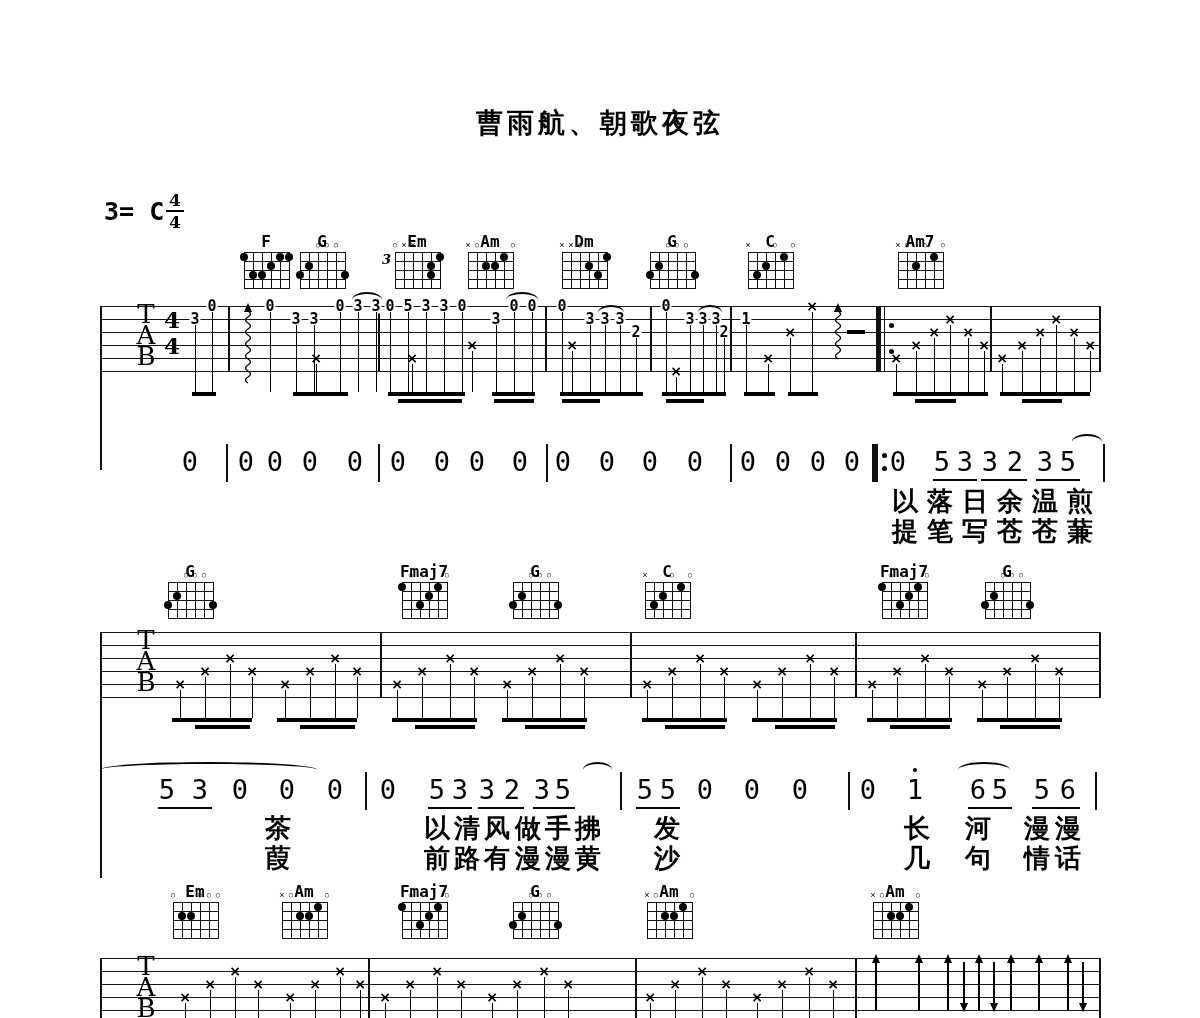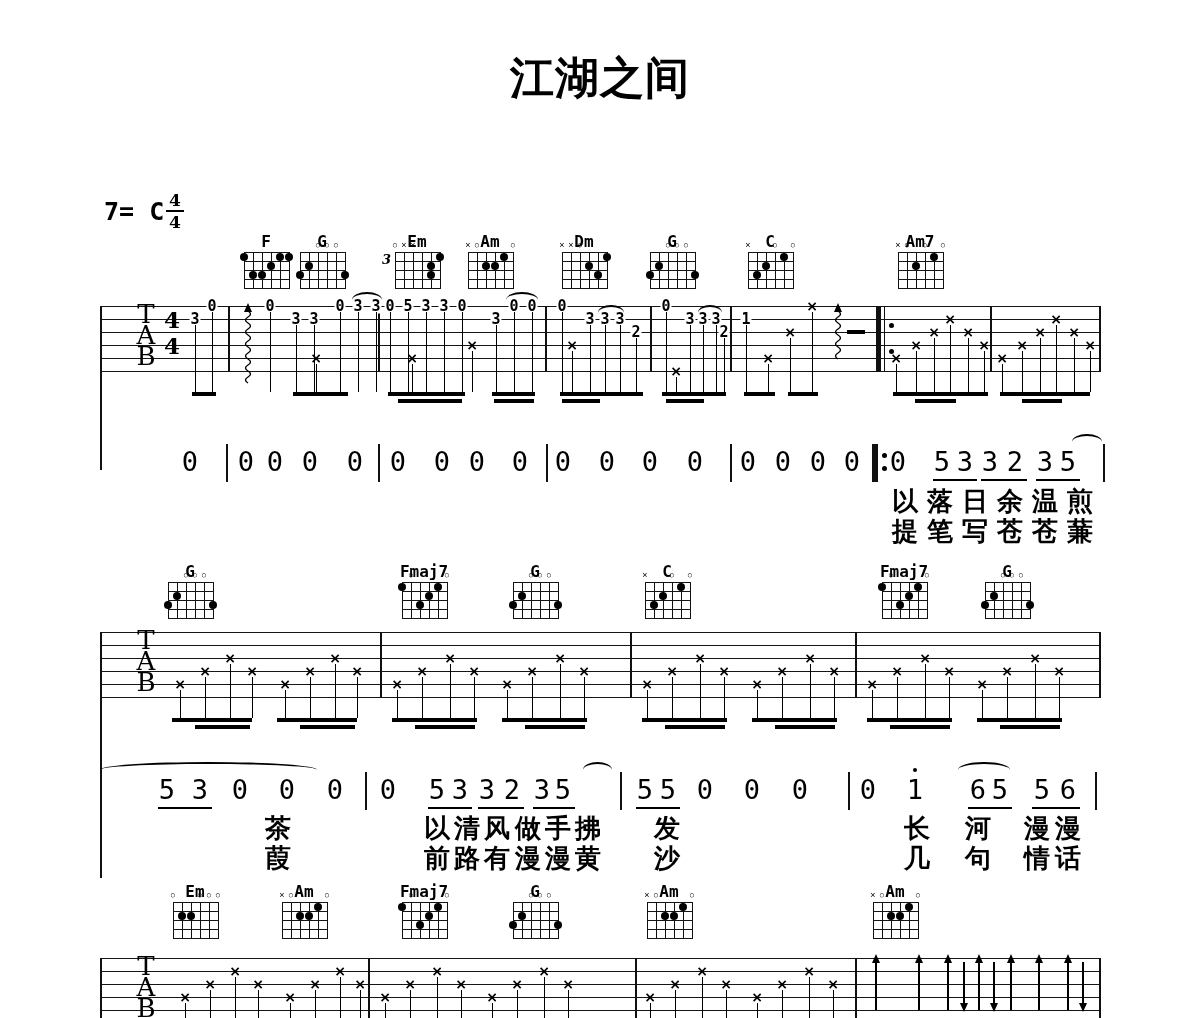--- a/index.html
+++ b/index.html
@@ -42,22 +42,22 @@
       font-style:italic;font-weight:700;font-size:13px;line-height:1}
   .arr{position:absolute;width:2px;background:#000}
   .ahead{position:absolute;width:0;height:0;border-left:4px solid transparent;border-right:4px solid transparent}
   .ahead.up{top:-8px;left:-3px;border-bottom:9px solid #000}
   .ahead.down{bottom:-8px;left:-3px;border-top:9px solid #000}
 </style>
 </head>
 <body>
 
 <div class="page">
-  <div class="title">江湖之间</div>
-  <div class="keysig">7= C</div>
+  <div class="subtitle">曹雨航、朝歌夜弦</div>
+  <div class="keysig">3= C</div>
   <div class="ts4" style="left:175px;top:192px">4</div>
   <div class="tsbar" style="left:166px;top:210px;width:18px"></div>
   <div class="ts4" style="left:175px;top:214px">4</div>
   <div id="music">
       <div class="clabel" style="left: 266px; top: 234px;">F</div>
       <div class="vline" style="left: 244px; top: 252px; height: 36px; width: 1px;"></div>
       <div class="vline" style="left: 253px; top: 252px; height: 36px; width: 1px;"></div>
       <div class="vline" style="left: 262px; top: 252px; height: 36px; width: 1px;"></div>
       <div class="vline" style="left: 271px; top: 252px; height: 36px; width: 1px;"></div>
       <div class="vline" style="left: 280px; top: 252px; height: 36px; width: 1px;"></div>

